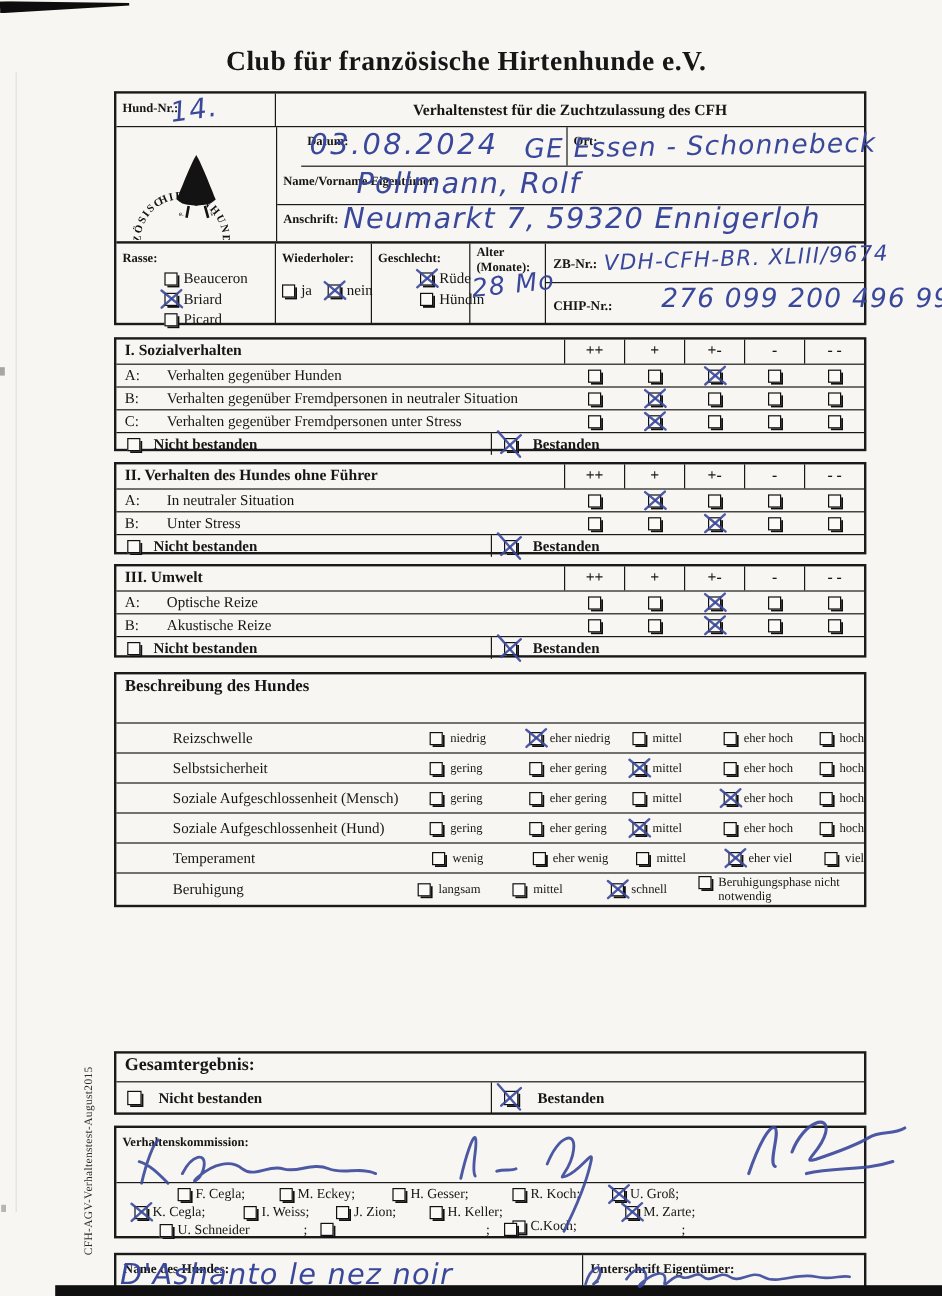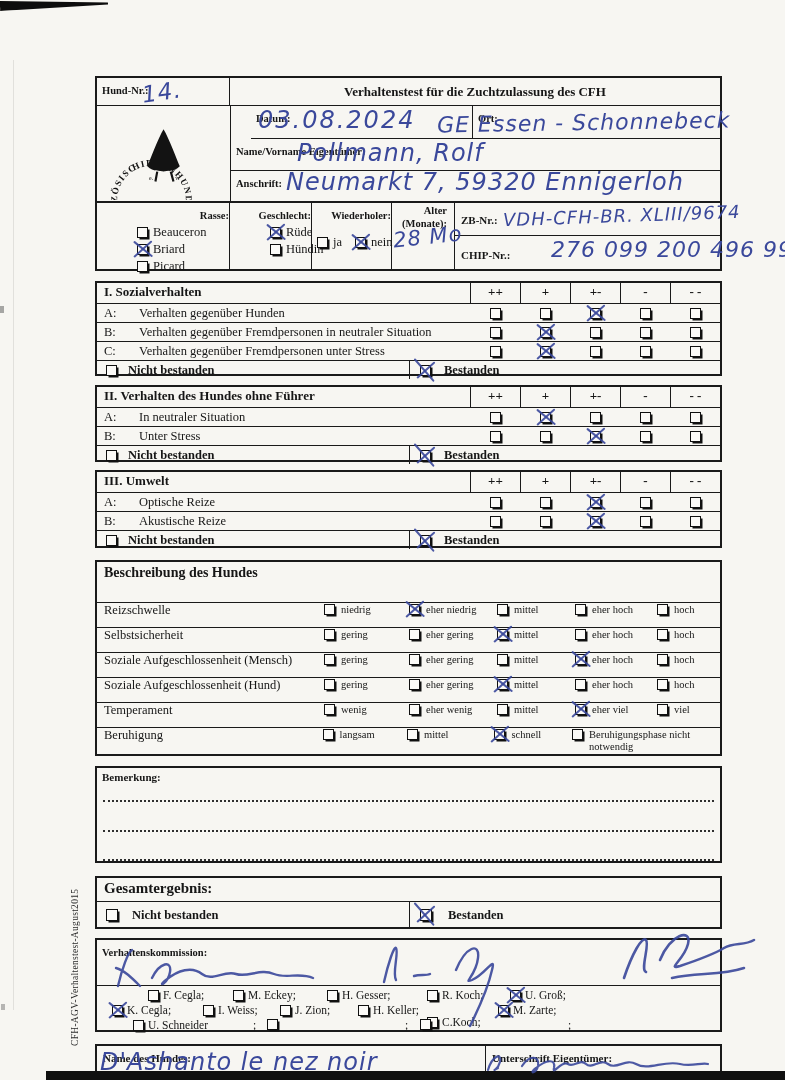--- a/index.html
+++ b/index.html
@@ -35,21 +35,21 @@
   .c-ftitle{flex:1;display:flex;align-items:center;justify-content:center;font-weight:bold;font-size:13px;}
   .hrowB{display:flex;height:95px;border-bottom:2px solid #1a1a1a;}
   .c-logo{width:133px;border-right:1.6px solid #1a1a1a;display:flex;align-items:center;justify-content:center;}
   .rightcol{flex:1;display:flex;flex-direction:column;}
   .r-datum{height:33px;border-bottom:1.6px solid #1a1a1a;display:flex;box-sizing:border-box;margin-left:20px;}
   .c-datum{width:222px;border-right:1.6px solid #1a1a1a;padding:2px 0 0 5px;box-sizing:border-box;}
   .c-ort{flex:1;padding:2px 0 0 5px;}
   .r-name{height:32px;border-bottom:1.6px solid #1a1a1a;padding:2px 0 0 5px;box-sizing:border-box;}
   .r-anschrift{flex:1;padding:2px 0 0 5px;}
   .hrowC{display:flex;height:67px;}
-  .dcell{border-right:1.6px solid #1a1a1a;padding:2px 0 0 5px;box-sizing:border-box;text-align:right;}
+  .dcell{border-right:1.6px solid #1a1a1a;padding:2px 0 0 5px;box-sizing:border-box;}
   .c-rasse{width:133px;}
   .c-gesch{width:82px;}
   .c-wied{width:80px;}
   .c-alter{width:63px;}
   .c-zb{flex:1;border-right:none;padding:0;display:flex;flex-direction:column;}
   .zbrow{height:33px;border-bottom:1.6px solid #1a1a1a;padding:7px 0 0 6px;box-sizing:border-box;}
   .chiprow{flex:1;padding:9px 0 0 6px;}
   .opt-line{display:flex;align-items:center;gap:5px;font-size:12.5px;height:16px;margin-top:1px;padding-left:35px;}
   .opt-inline{display:flex;align-items:center;gap:5px;font-size:12.5px;margin-top:12px;}
   
@@ -59,21 +59,21 @@
   .srow{display:flex;border-bottom:1.4px solid #1a1a1a;height:18px;align-items:center;font-size:12.5px;}
   .letter{width:42px;padding-left:7px;box-sizing:border-box;}
   .rl{flex:1;}
   .gc{width:50px;display:flex;justify-content:center;align-items:center;align-self:stretch;}
   .rres{display:flex;height:18px;align-items:center;font-weight:bold;font-size:12.5px;}
   .rres .lft{width:313px;border-right:1.5px solid #1a1a1a;display:flex;gap:11px;align-items:center;
         padding-left:9px;align-self:stretch;box-sizing:border-box;}
   .rres .rgt{flex:1;display:flex;gap:13px;align-items:center;padding-left:10px;}
   
   .dtitle{height:40px;padding:3px 0 0 7px;font-size:14px;font-weight:bold;box-sizing:border-box;}
-  .drow{display:flex;border-top:1.5px solid #1a1a1a;height:25px;align-items:flex-start;font-size:12.5px;box-sizing:border-box;}
+  .drow{display:flex;border-top:1.5px solid #1a1a1a;height:25px;align-items:center;font-size:12.5px;box-sizing:border-box;padding-left:40px;}
   .dlabel{width:227px;padding-left:7px;box-sizing:border-box;}
   .dopt{display:flex;gap:6px;align-items:flex-start;padding-top:1px;box-sizing:border-box;}
   .olabel{font-size:10.5px;line-height:1.1;max-width:58px;}
   .w1{width:85px;} .w2{width:88px;} .w3{width:78px;} .w4{width:82px;} .w5{flex:1;} .wq{width:149px;}
   .wq .olabel{max-width:130px;}
   
   .bem-label{padding:3px 0 0 5px;font-weight:bold;font-size:11px;}
   .dots{position:absolute;left:6px;right:6px;height:0;border-bottom:2px dotted #2f2f2f;}
   
   .gtitle{height:24px;border-bottom:1.6px solid #1a1a1a;font-size:15px;font-weight:bold;padding:2px 0 0 7px;box-sizing:border-box;}
@@ -96,20 +96,21 @@
 
 <div class="page">
 
   <div class="corner-mark"></div>
   <div class="left-line"></div>
   <div class="speck1"></div>
   <div class="speck2"></div>
 
   <div class="side-text">CFH-AGV-Verhaltenstest-August2015</div>
 
+  <div class="doc-title">Club für französische Hirtenhunde e.V.</div>
 
   <div class="bx" style="top:76px;height:195px;">
     <div class="hrowA">
       <div class="c-hund">
         <span class="lbl">Hund-Nr.:</span>
       </div>
       <div class="c-ftitle">Verhaltenstest für die Zuchtzulassung des CFH</div>
     </div>
     <div class="hrowB">
       <div class="c-logo">
@@ -144,40 +145,40 @@
           </div>
         <div class="opt-line">
             <span class="cb checked"></span>
             <span>Briard</span>
           </div>
         <div class="opt-line">
             <span class="cb"></span>
             <span>Picard</span>
           </div>
       </div>
+      <div class="dcell c-wied">
+        <span class="lbl">Wiederholer:</span>
+        <div class="opt-inline">
+          <span class="cb"></span>
+            <span>ja</span>
+          <span class="cb checked" style="margin-left:8px;"></span>
+            <span>nein</span>
+        </div>
+      </div>
       <div class="dcell c-gesch">
         <span class="lbl">Geschlecht:</span>
         <div class="opt-line">
             <span class="cb checked"></span>
             <span>Rüde</span>
           </div>
         <div class="opt-line">
             <span class="cb"></span>
             <span>Hündin</span>
           </div>
       </div>
-      <div class="dcell c-wied">
-        <span class="lbl">Wiederholer:</span>
-        <div class="opt-inline">
-          <span class="cb"></span>
-            <span>ja</span>
-          <span class="cb checked" style="margin-left:8px;"></span>
-            <span>nein</span>
-        </div>
-      </div>
       <div class="dcell c-alter">
         <span class="lbl" style="display:block;width:50px;line-height:1.2;">Alter (Monate):</span>
       </div>
       <div class="c-zb">
         <div class="zbrow"><span class="lbl" style="font-size:11px;">ZB-Nr.:</span></div>
         <div class="chiprow"><span class="lbl" style="font-size:11px;">CHIP-Nr.:</span></div>
       </div>
     </div>
   </div>
 
@@ -508,26 +509,20 @@
           <span class="cb checked"></span>
           <span class="olabel">schnell</span>
         </div>
       <div class="dopt wq">
           <span class="cb"></span>
           <span class="olabel">Beruhigungsphase nicht notwendig</span>
         </div>
     </div>
   </div>
 
-  <div class="bx" style="top:766px;height:97px;">
-    <div class="bem-label">Bemerkung:</div>
-    <div class="dots" style="top:32px;"></div>
-    <div class="dots" style="top:62px;"></div>
-    <div class="dots" style="top:91px;"></div>
-  </div>
 
   <div class="bx" style="top:876px;height:53px;">
     <div class="gtitle">Gesamtergebnis:</div>
     <div class="gres">
       <div class="lft" style="width:313px;border-right:1.5px solid #1a1a1a;display:flex;gap:14px;align-items:center;padding-left:9px;align-self:stretch;box-sizing:border-box;">
         <span class="cb big"></span>
         <span>Nicht bestanden</span>
       </div>
       <div class="rgt" style="display:flex;gap:16px;align-items:center;padding-left:10px;flex:1;">
         <span class="cb big tail checked"></span>
@@ -574,21 +569,21 @@
           <span>J. Zion;</span>
         </span>
       <span class="kitem" style="left:261px;">
           <span class="cb"></span>
           <span>H. Keller;</span>
         </span>
       <span class="kitem" style="left:330px;margin-top:12px;">
           <span class="cb"></span>
           <span>C.Koch;</span>
         </span>
-      <span class="kitem" style="left:401px;">
+      <span class="kitem" style="left:424px;">
           <span class="cb checked"></span>
           <span>M. Zarte;</span>
         </span>
     </div>
     <div class="krow">
       <span class="kitem" style="left:36px;">
           <span class="cb"></span>
           <span>U. Schneider</span>
         </span>
       <span class="kitem" style="left:156px;">;</span>

